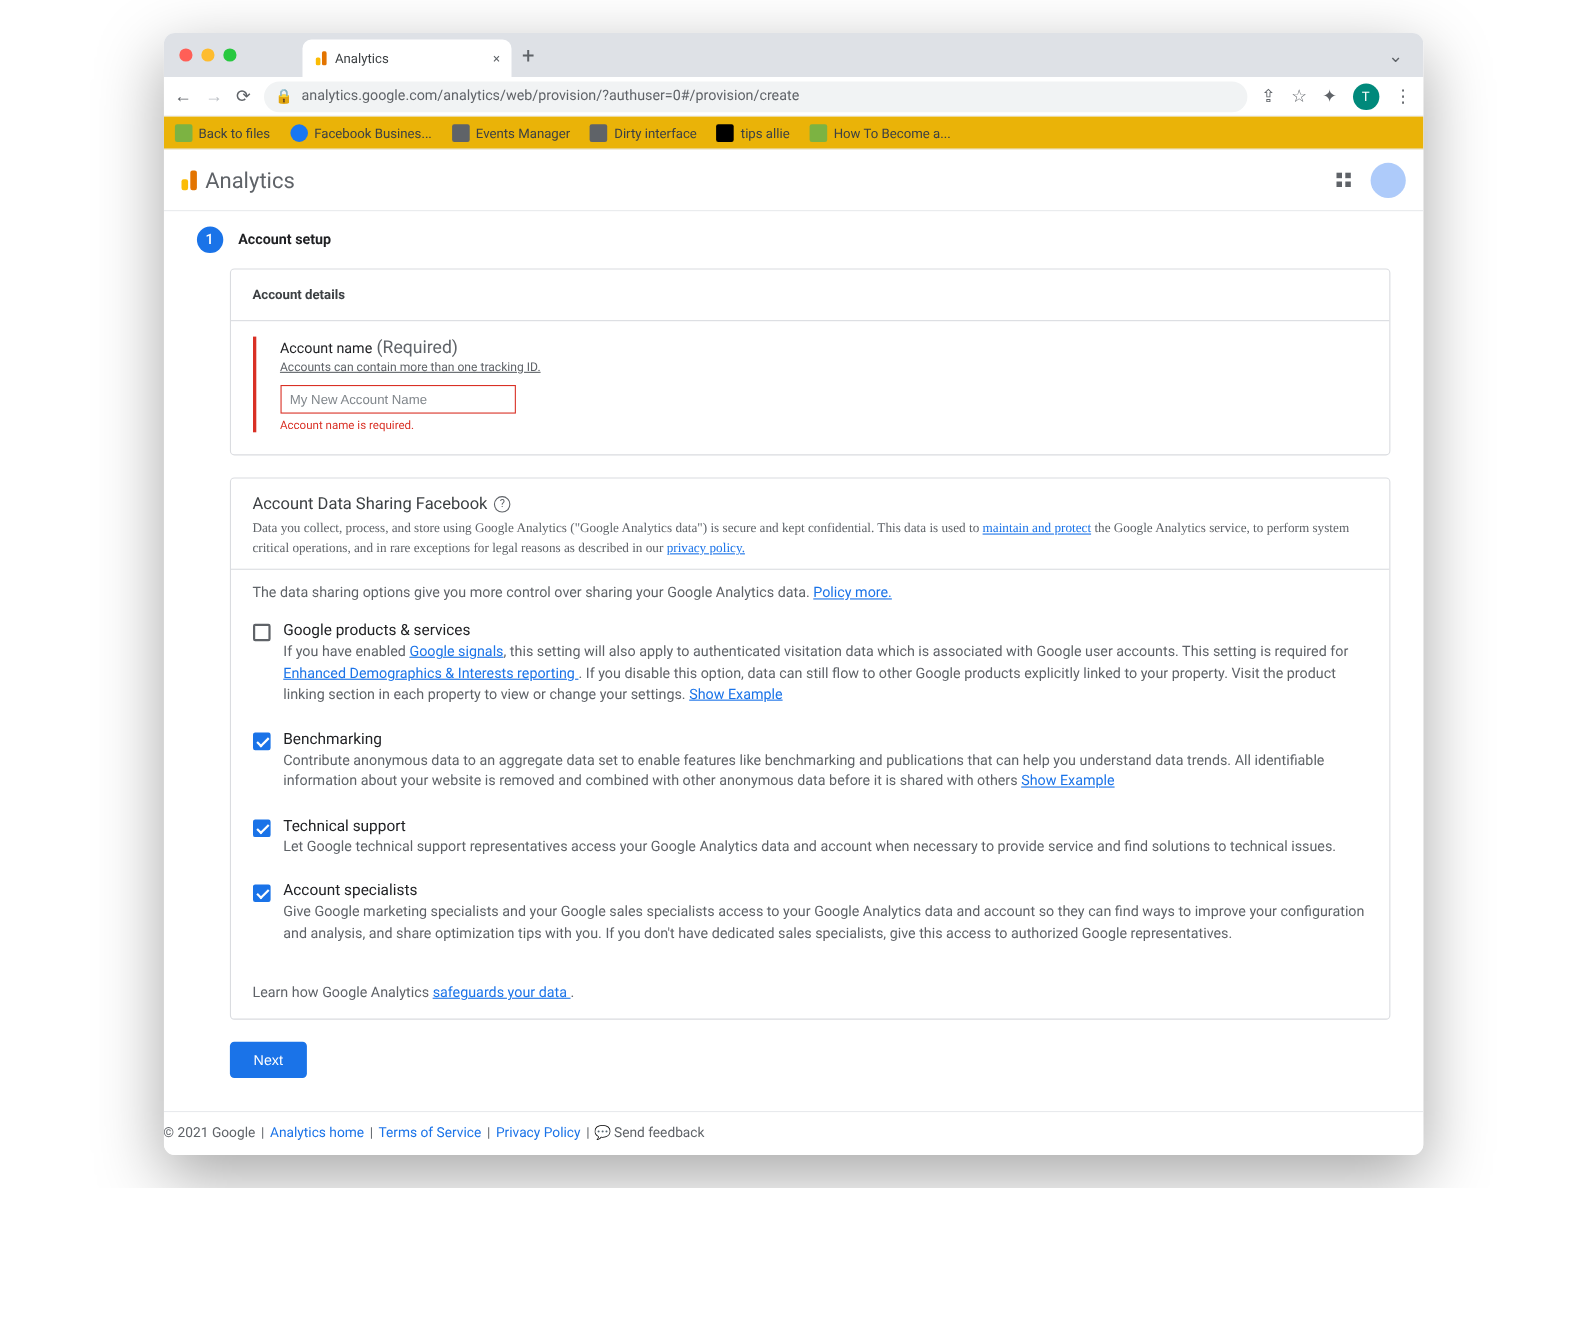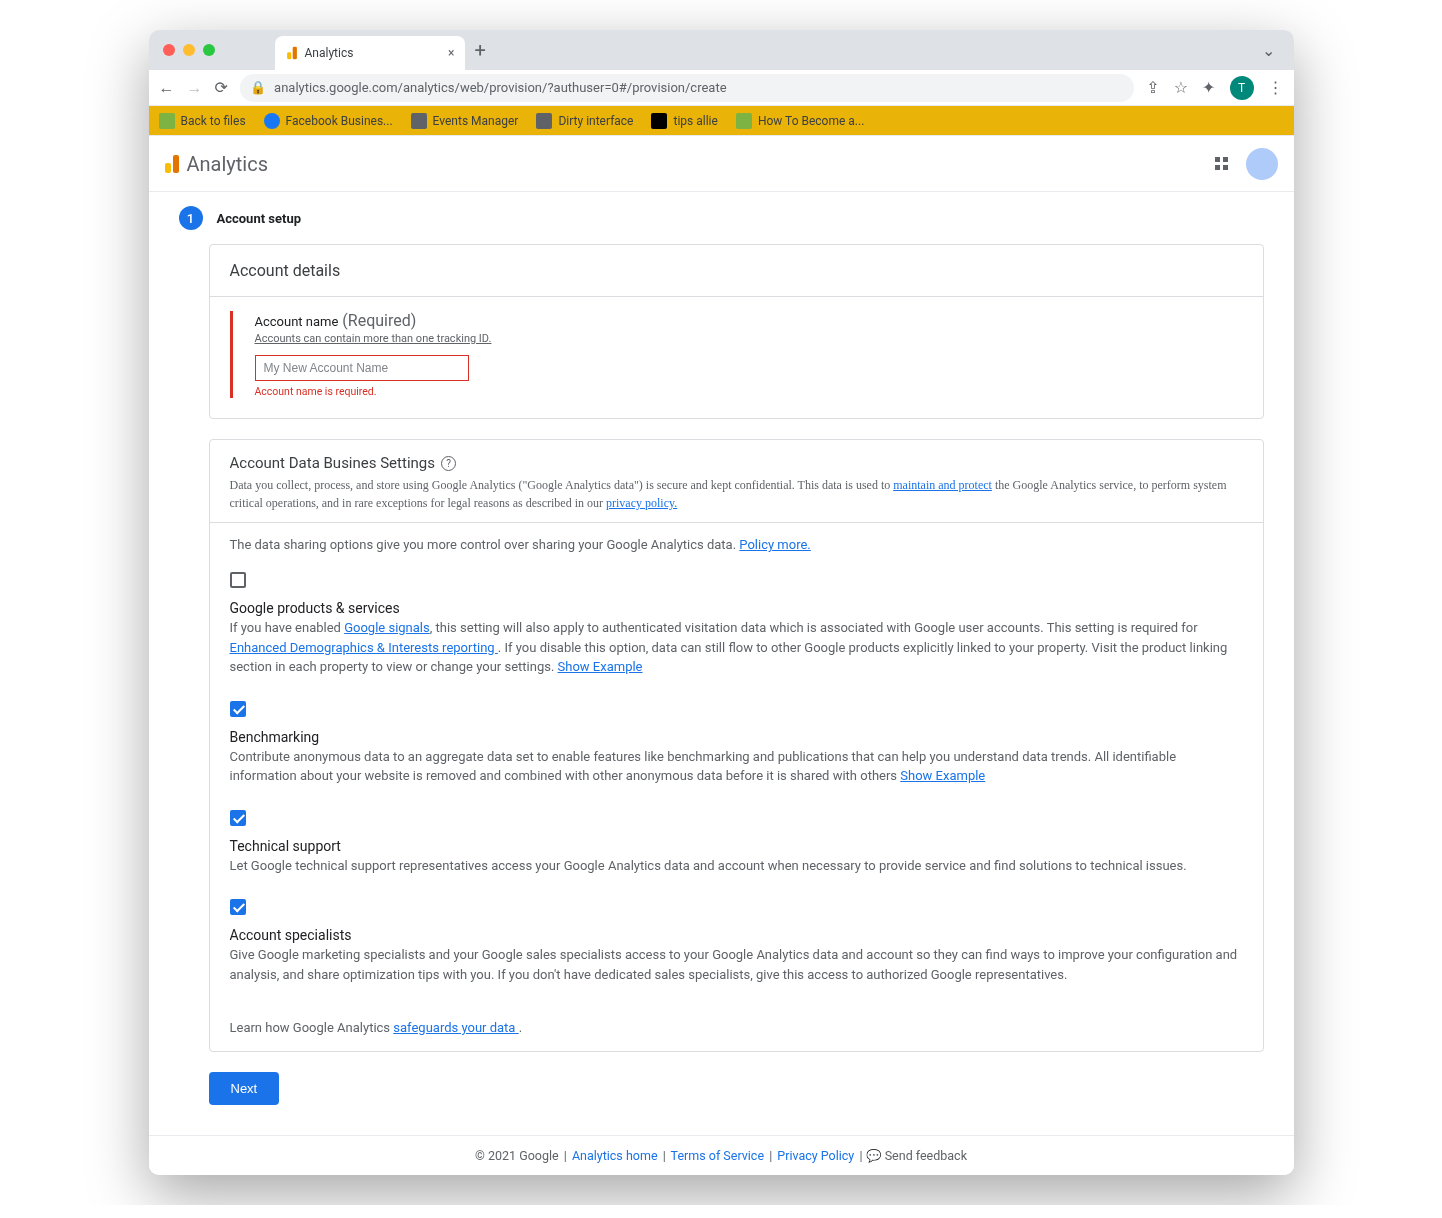--- a/index.html
+++ b/index.html
@@ -31,46 +31,46 @@
 .appname { font-size: 20px; color: #5f6368; }
 .app-right { margin-left: auto; display: flex; gap: 18px; align-items: center; }
 .grid-icon { display: grid; grid-template-columns: repeat(2, 5px); gap: 3px; }
 .grid-icon span { width: 5px; height: 5px; background: #5f6368; }
 .pावatar { width: 32px; height: 32px; border-radius: 50%; background: #aecbfa; }
 .content { padding: 0 30px 20px; position: relative; }
 .step { display: flex; align-items: center; gap: 14px; padding: 14px 0; }
 .badge { width: 24px; height: 24px; border-radius: 50%; background: #1a73e8; color: #fff; display: flex; align-items: center; justify-content: center; font-size: 13px; font-weight: 500; }
 .step-title { font-size: 13px; font-weight: 700; color: #202124; }
 .card { border: 1px solid #dadce0; border-radius: 4px; margin-left: 30px; margin-bottom: 20px; }
-.card-header { padding: 16px 20px; font-size: 16px; color: #3c4043; }
+.card-header { padding: 16px 20px; font-size: 12px; color: #3c4043; font-weight: bold; }
 .hr { border-top: 1px solid #dadce0; }
 .field { border-left: 3px solid #d93025; margin: 14px 20px 20px; padding-left: 22px; }
 .fl-label { font-size: 13px; color: #202124; }
 .req { color: #5f6368; }
 .fl-help { font-size: 11px; color: #5f6368; margin-top: 2px; text-decoration: underline; }
 .input { width: 214px; height: 26px; border: 1px solid #d93025; font-size: 12px; padding: 0 8px; margin-top: 10px; outline: none; color: #202124; }
 .input::placeholder { color: #80868b; }
 .err { font-size: 10.5px; color: #d93025; margin-top: 4px; }
 .section-head { padding: 14px 20px 10px; }
 .sh-title { font-size: 15px; color: #3c4043; display: flex; align-items: center; gap: 6px; }
 .help-icon { width: 15px; height: 15px; border: 1.5px solid #5f6368; border-radius: 50%; display: inline-flex; align-items: center; justify-content: center; font-size: 10px; color: #5f6368; }
 .sh-desc { font-size: 12px; color: #5f6368; margin-top: 4px; line-height: 1.5; font-family: Liberation Serif, serif; }
 .link { color: #1a73e8; text-decoration: underline; cursor: pointer; }
 .opts { padding: 14px 20px; }
 .intro { font-size: 13px; color: #5f6368; margin-bottom: 18px; }
-.opt { display: flex; gap: 12px; margin-bottom: 22px; flex-direction: column; }
+.opt { display: flex; gap: 12px; margin-bottom: 22px; }
 .chk { width: 16px; height: 16px; border: 2px solid #5f6368; border-radius: 2px; flex-shrink: 0; cursor: pointer; position: relative; margin-top: 2px; }
 .chk.checked { background: #1a73e8; border-color: #1a73e8; }
 .chk.checked::after { content: ''; position: absolute; left: 4px; top: 0; width: 4px; height: 9px; border: solid #fff; border-width: 0 2px 2px 0; transform: rotate(45deg); }
 .opt-body { flex: 1; }
 .opt-title { font-size: 14px; color: #202124; margin-bottom: 2px; }
 .opt-desc { font-size: 13px; color: #5f6368; line-height: 1.5; }
 .safeguard { font-size: 13px; color: #5f6368; padding: 0 20px 16px; }
 .next-btn { background: #1a73e8; color: #fff; border: none; border-radius: 4px; padding: 9px 22px; font-size: 13px; font-weight: 500; cursor: pointer; margin-left: 30px; margin-bottom: 10px; }
-.footer { text-align: center; font-size: 12.5px; color: #5f6368; padding: 12px 0; border-top: 1px solid #e8eaed; }
+.footer { text-align: left; font-size: 12.5px; color: #5f6368; padding: 12px 0; border-top: 1px solid #e8eaed; }
 .footer .link { text-decoration: none; }
 .sep { color: #5f6368; margin: 0 2px; }
 .fb-icon { width:14px; height:14px; display:inline-flex; align-items:center; justify-content:center; color:#5f6368; }
 </style>
 </head>
 <body>
 
 <div class="window">
   <div class="titlebar">
     <div class="traffic">
@@ -170,21 +170,21 @@
           </div>
           <div class="fl-help">Accounts can contain more than one tracking ID.</div>
           <input class="input" placeholder="My New Account Name" style="">
           <div class="err">Account name is required.</div>
         </div>
       </div>
 
       <div class="card">
         <div class="section-head">
           <div class="sh-title">
-            <span>Account Data Busines Settings</span>
+            <span>Account Data Sharing Facebook</span>
             <span class="help-icon">?</span>
           </div>
           <div class="sh-desc">
             <span>Data you collect, process, and store using Google Analytics ("Google Analytics data") is secure and kept confidential. This data is used to </span><span class="link">maintain and protect</span><span> the Google Analytics service, to perform system critical operations, and in rare exceptions for legal reasons as described in our </span><span class="link">privacy policy.</span>
           </div>
         </div>
         <div class="hr"></div>
         <div class="opts">
           <div class="intro">
             <span>The data sharing options give you more control over sharing your Google Analytics data. </span><span class="link">Policy more.</span>

